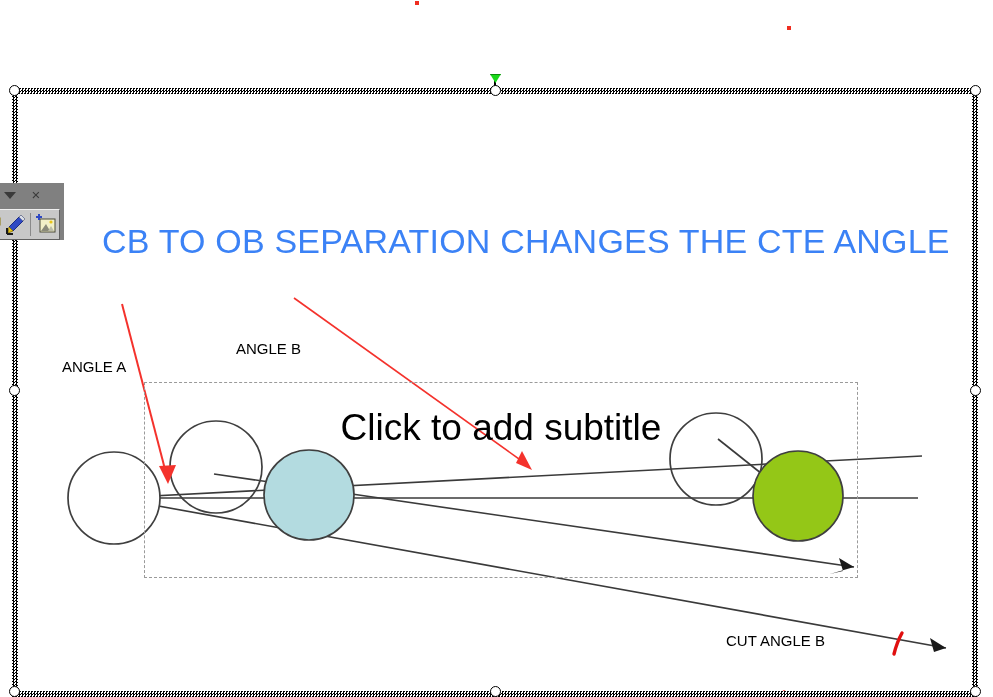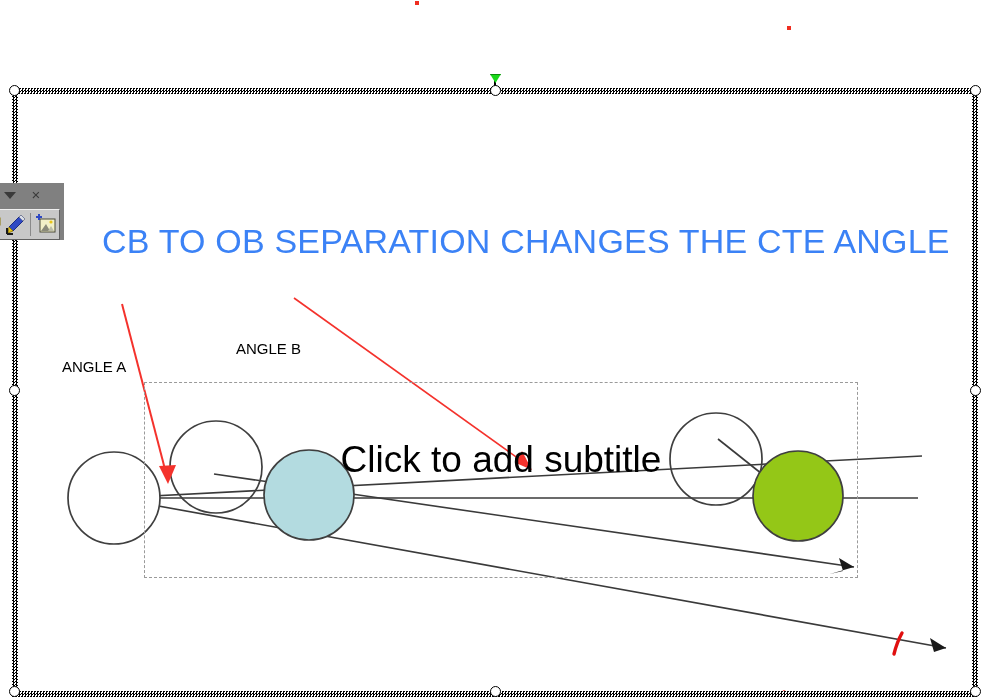--- a/index.html
+++ b/index.html
@@ -93,21 +93,20 @@
     border: 1px dashed #9a9a9a;
     box-sizing: border-box;
   }
   #subtitle-text {
     position: absolute;
     left: 0; right: 0; top: 24px;
     text-align: center;
     font-size: 37px;
     color: #000000;
     white-space: nowrap;
-    margin-top: 32px;
   }
 
   .diagram-label {
     position: absolute;
     font-size: 15px;
     color: #000000;
     white-space: nowrap;
   }
   #label-angle-a   { left: 44px;  top: 264px; }
   #label-angle-b   { left: 218px; top: 246px; }
@@ -232,20 +231,21 @@
 
       <div id="subtitle-placeholder">
         <div id="subtitle-text">Click to add subtitle</div>
       </div>
 
       <div id="title-text">CB TO OB SEPARATION CHANGES THE CTE ANGLE</div>
 
       <div class="diagram-label" id="label-angle-a">ANGLE A</div>
       <div class="diagram-label" id="label-angle-b">ANGLE B</div>
 
+      <div class="diagram-label" id="label-cut-b">CUT ANGLE B</div>
 
     </div>
   </div>
 
   <div id="floating-toolbar">
     <div id="toolbar-titlebar">
       <div id="toolbar-dropdown-icon"></div>
       <div id="toolbar-close-icon">×</div>
     </div>
 

